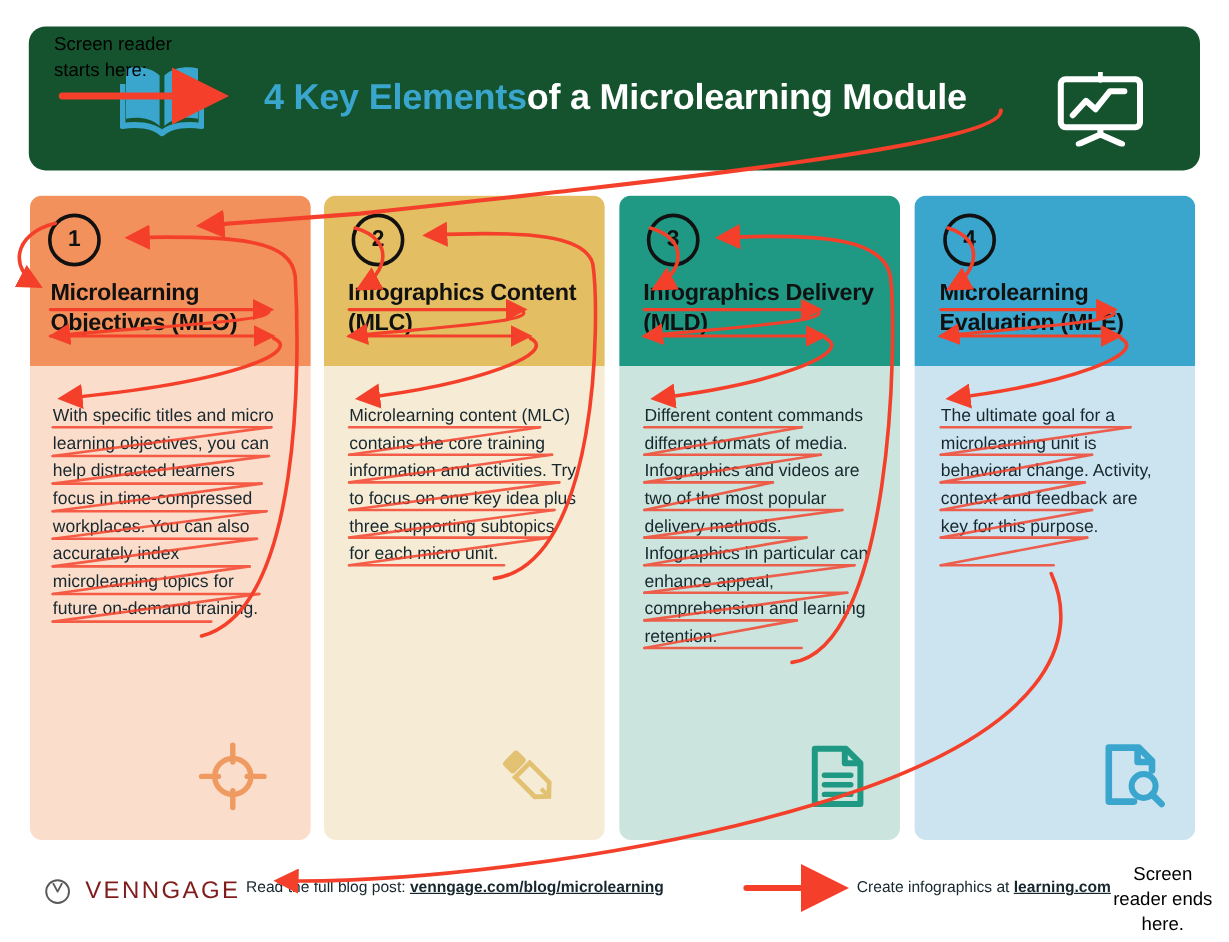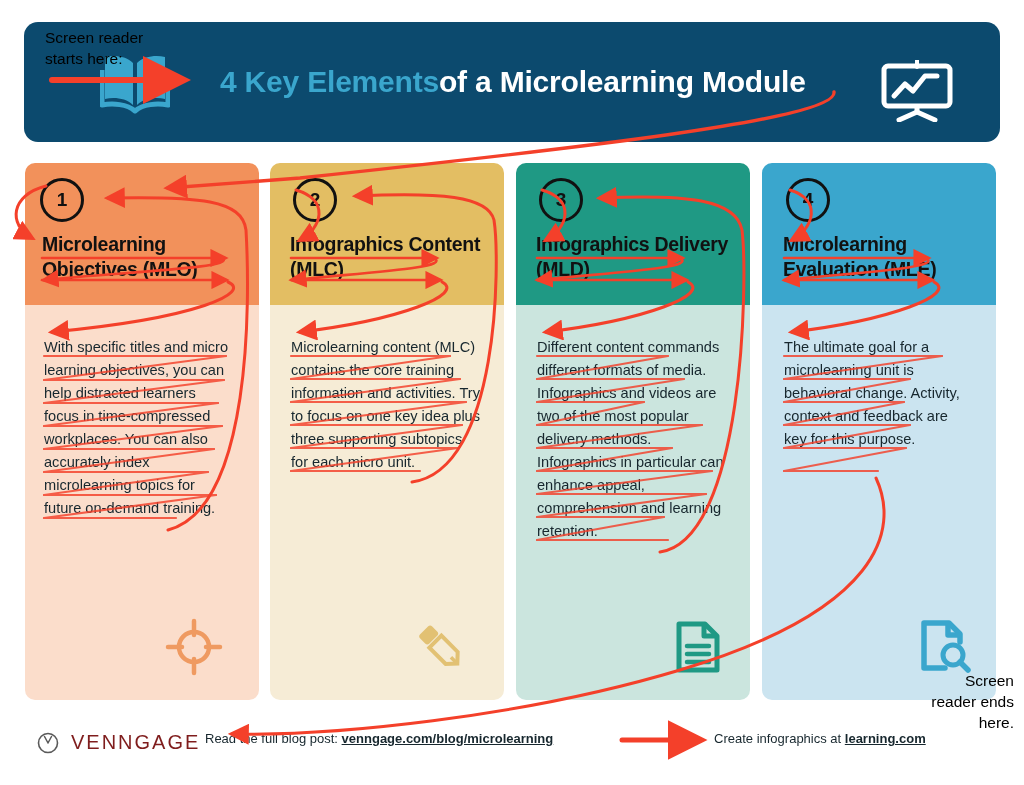--- a/index.html
+++ b/index.html
@@ -7,39 +7,39 @@
     width:1024px;height:785px;
     background:#ffffff;
     font-family:"Liberation Sans", sans-serif;
     position:relative;overflow:hidden;
   }
   .canvas{position:absolute;inset:0;}
 
   
   .header{
     position:absolute;left:24px;top:22px;width:976px;height:120px;
-    background:#0c4a6e;border-radius:14px;
+    background:#14532d;border-radius:14px;
   }
   .book-icon{position:absolute;left:76px;top:28px;width:70px;height:64px;}
   .header-title{
     position:absolute;left:196px;top:0;height:120px;
     display:flex;align-items:center;
     font-size:30px;font-weight:bold;color:#ffffff;letter-spacing:-0.2px;
     white-space:nowrap;
   }
   .header-title .accent{color:#3aa6cd;font-weight:bold;}
   .board-icon{position:absolute;left:856px;top:38px;width:74px;height:62px;}
 
   
   .sr-note{
     position:absolute;color:#000000;font-size:15.5px;line-height:21px;
     font-family:"Liberation Sans", sans-serif;font-weight:normal;
   }
   .sr-start{left:45px;top:27px;width:120px;}
-  .sr-end{left:924px;top:670px;width:90px;text-align:right;}
+  .sr-end{left:924px;top:718px;width:90px;text-align:center;}
 
   
   .col{position:absolute;top:163px;width:234px;height:537px;border-radius:10px;overflow:hidden;}
   .col .cap{height:142px;width:100%;}
   .col .body{height:395px;width:100%;}
   .col-1{left:25px;}
   .col-2{left:270px;}
   .col-3{left:516px;}
   .col-4{left:762px;}
 

